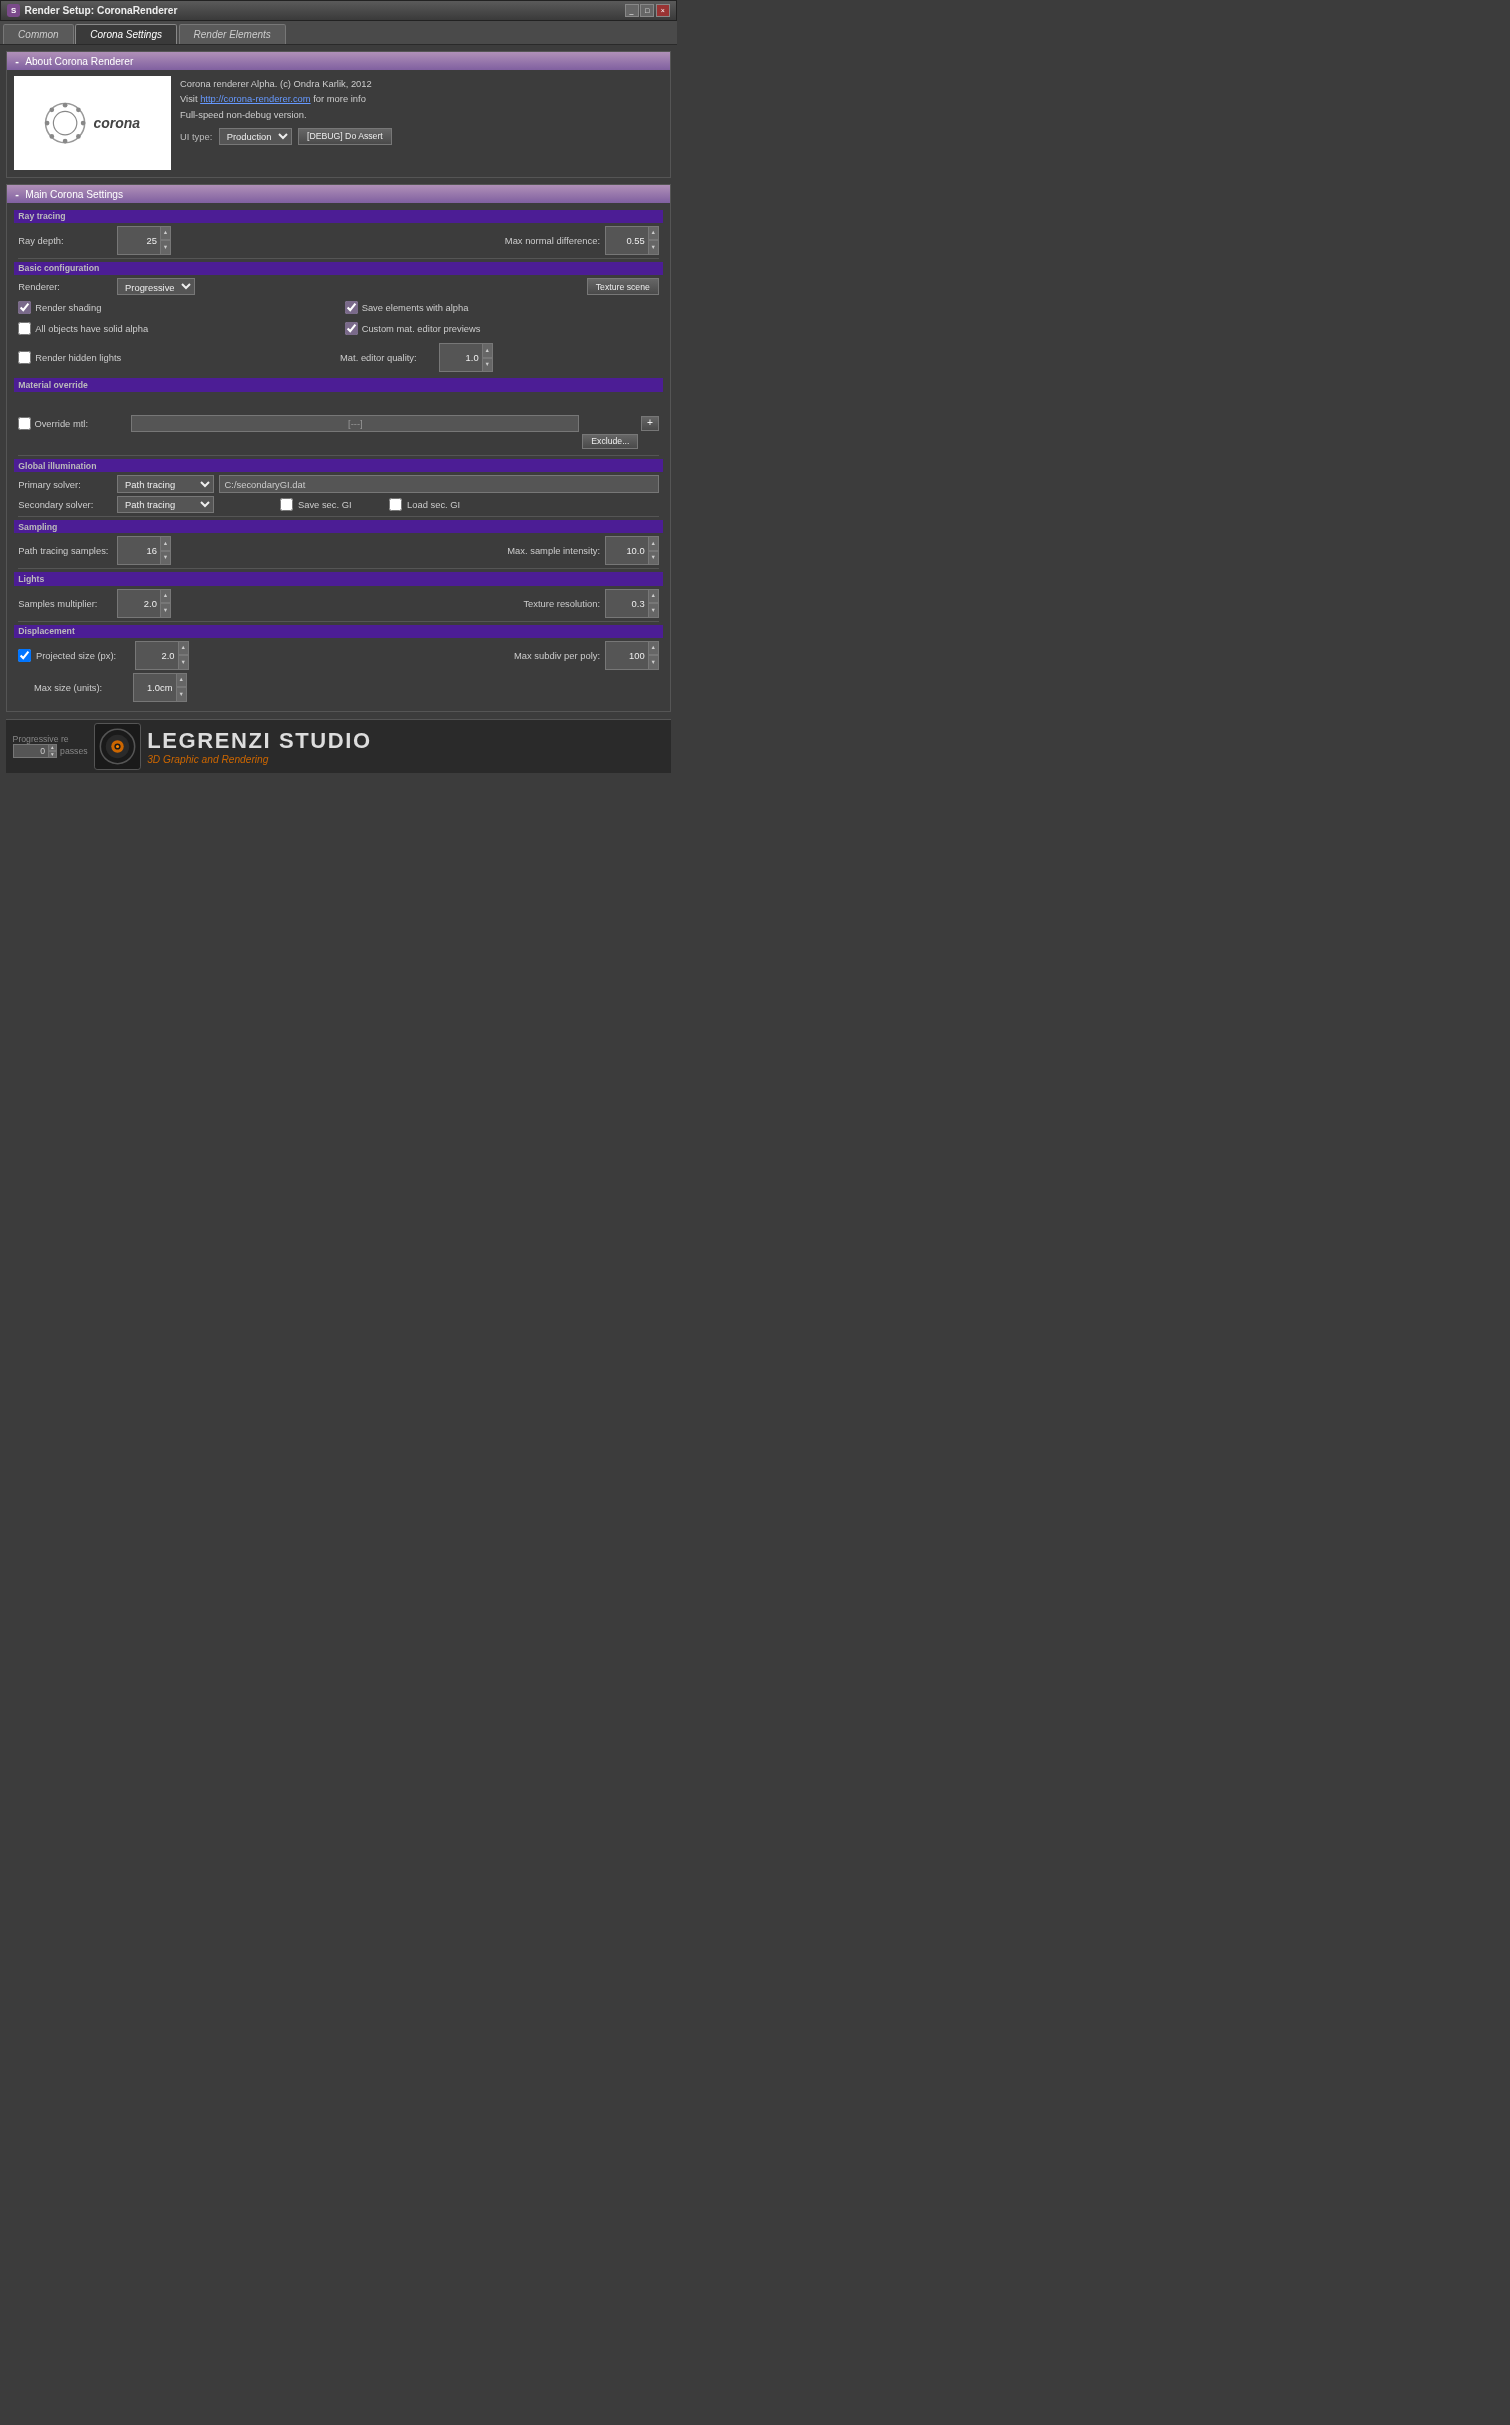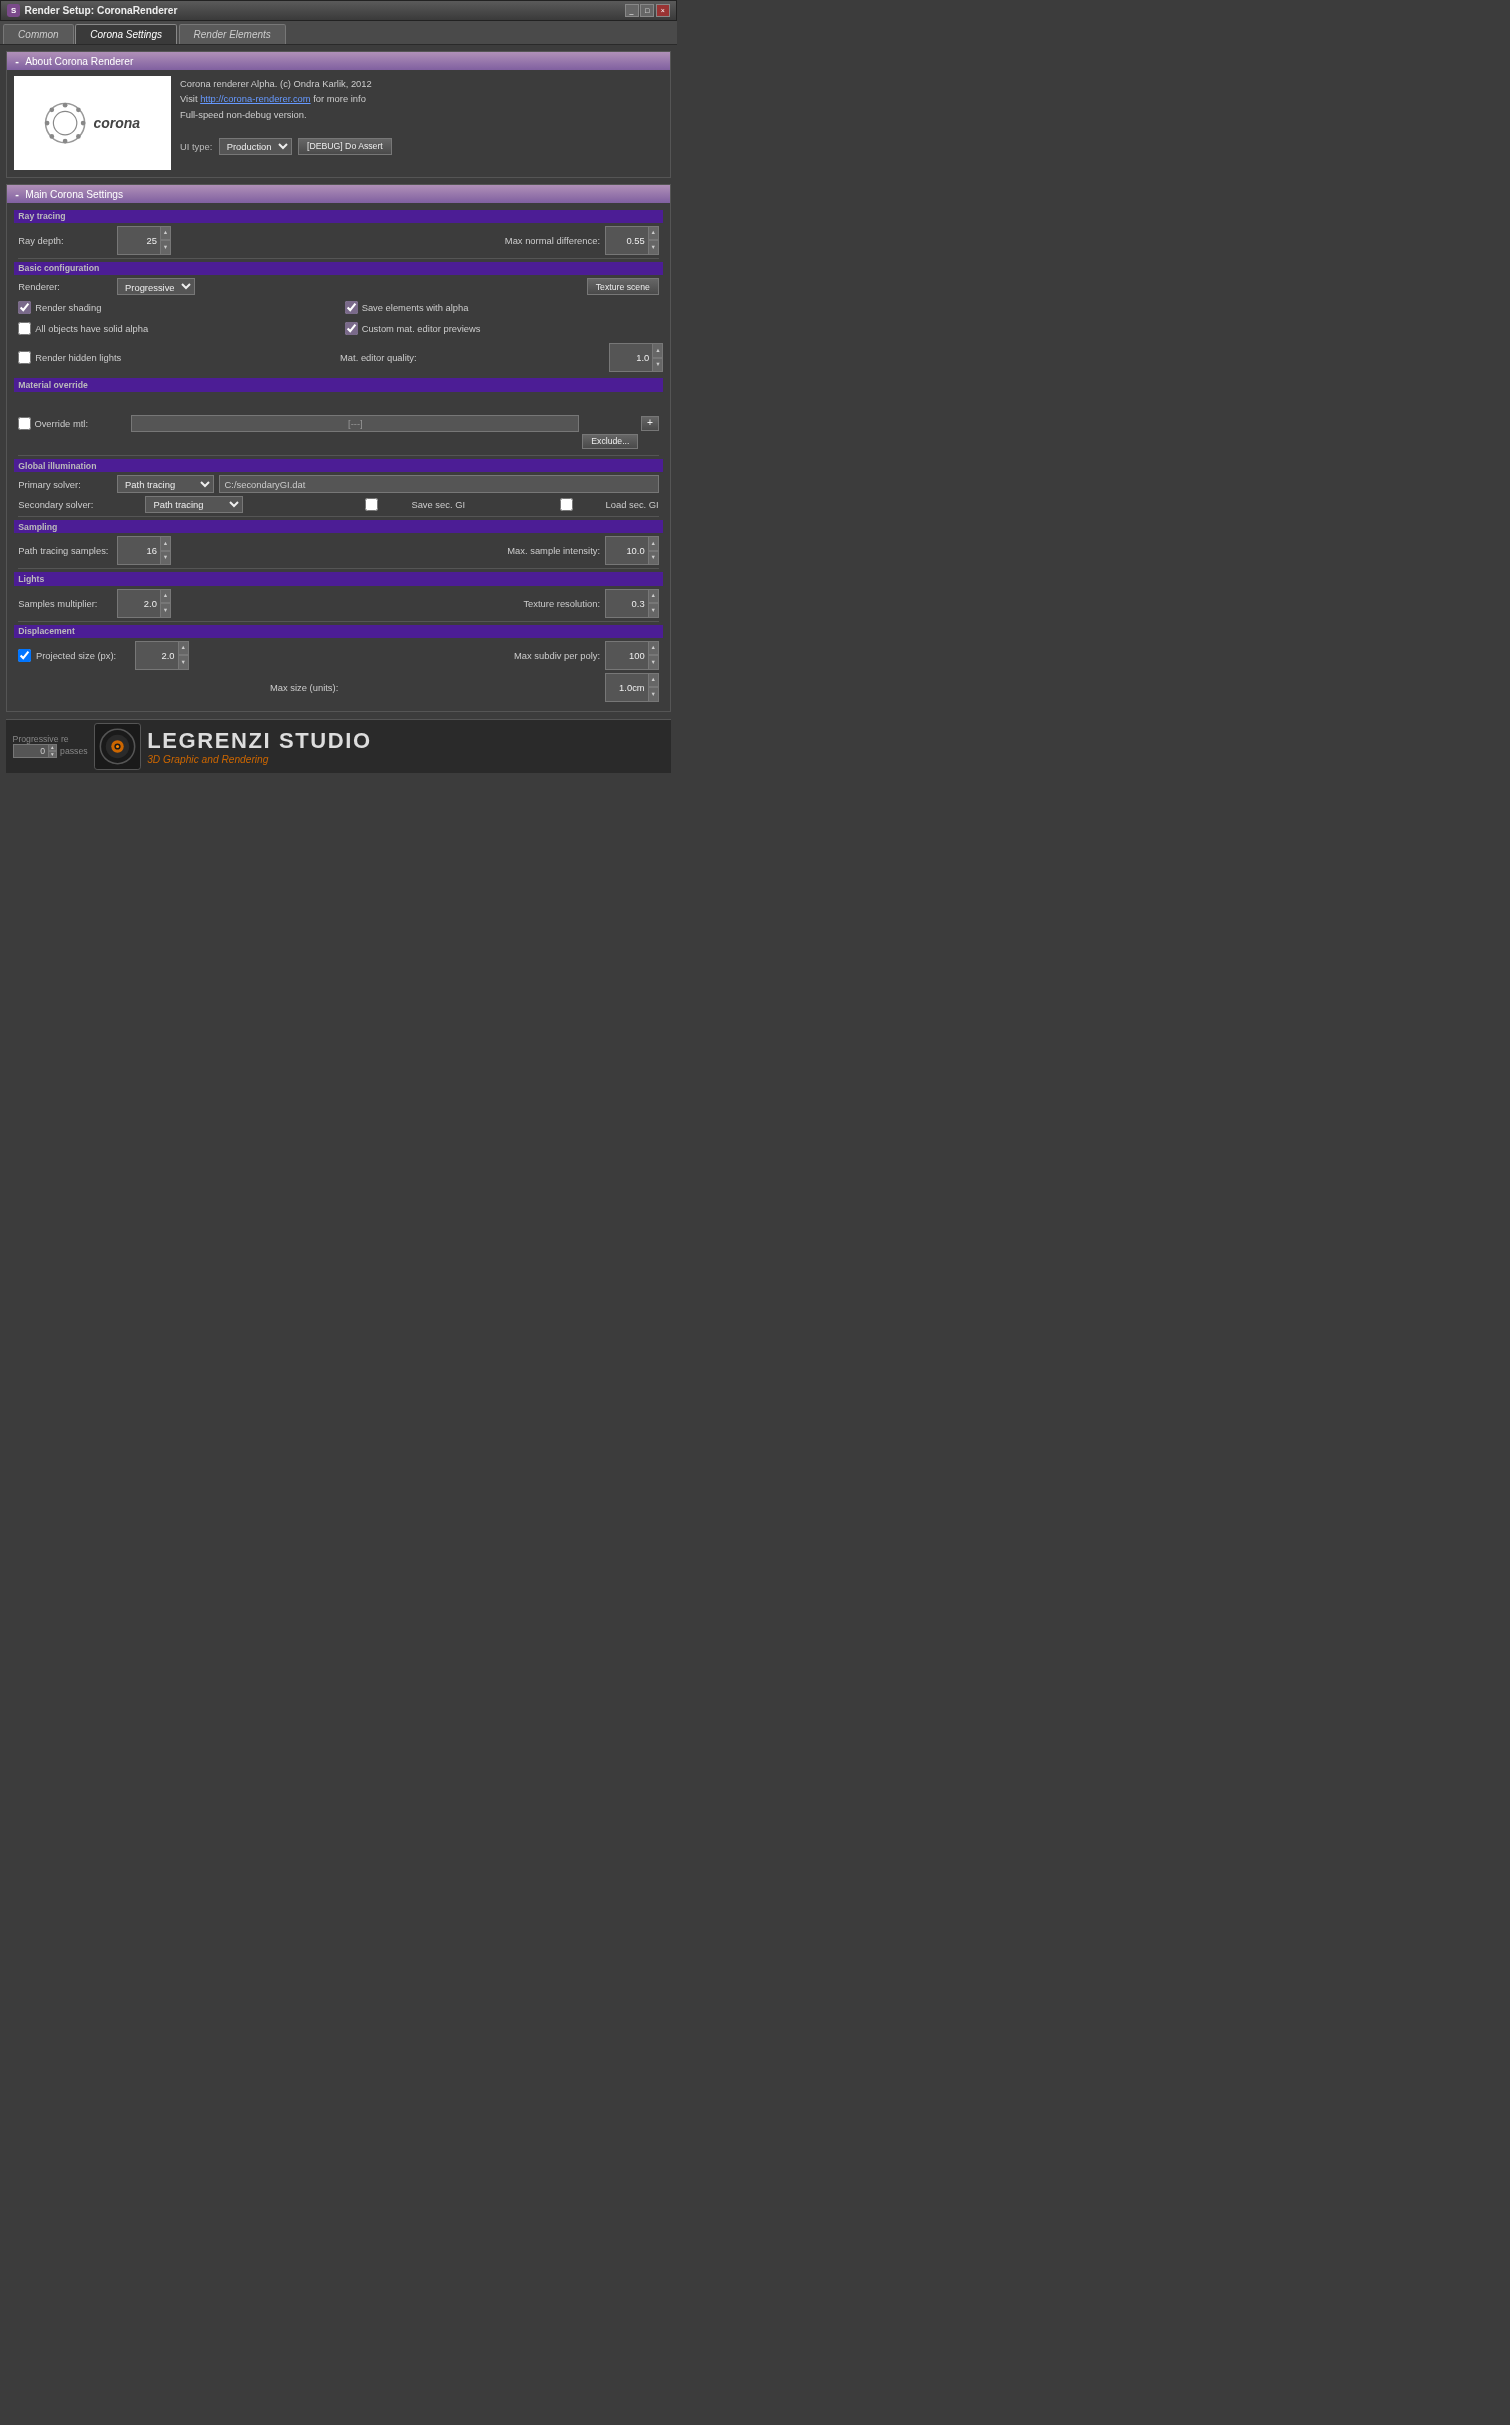--- a/index.html
+++ b/index.html
@@ -130,21 +130,21 @@
       line-height: 1.6;
     }
     .about-link {
       color: #6699ff;
       text-decoration: underline;
     }
     .about-row {
       display: flex;
       align-items: center;
       gap: 6.3px;
-      margin-top: 16px;
+      margin-top: 6px;
     }
     .label-text {
       color: #bbb;
     }
 
     
     select {
       background: #555;
       color: #eee;
       border: 0.8px solid #777;
@@ -187,21 +187,20 @@
       display: block;
     }
 
     
     .form-row {
       display: flex;
       align-items: center;
       gap: 4.7px;
       margin: 3.1px 0;
       padding: 0 4.7px;
-      justify-content: space-between;
     }
     .form-label {
       color: #ccc;
       min-width: 94px;
       font-size: 9.4px;
     }
 
     
     .spinbox {
       display: flex;

